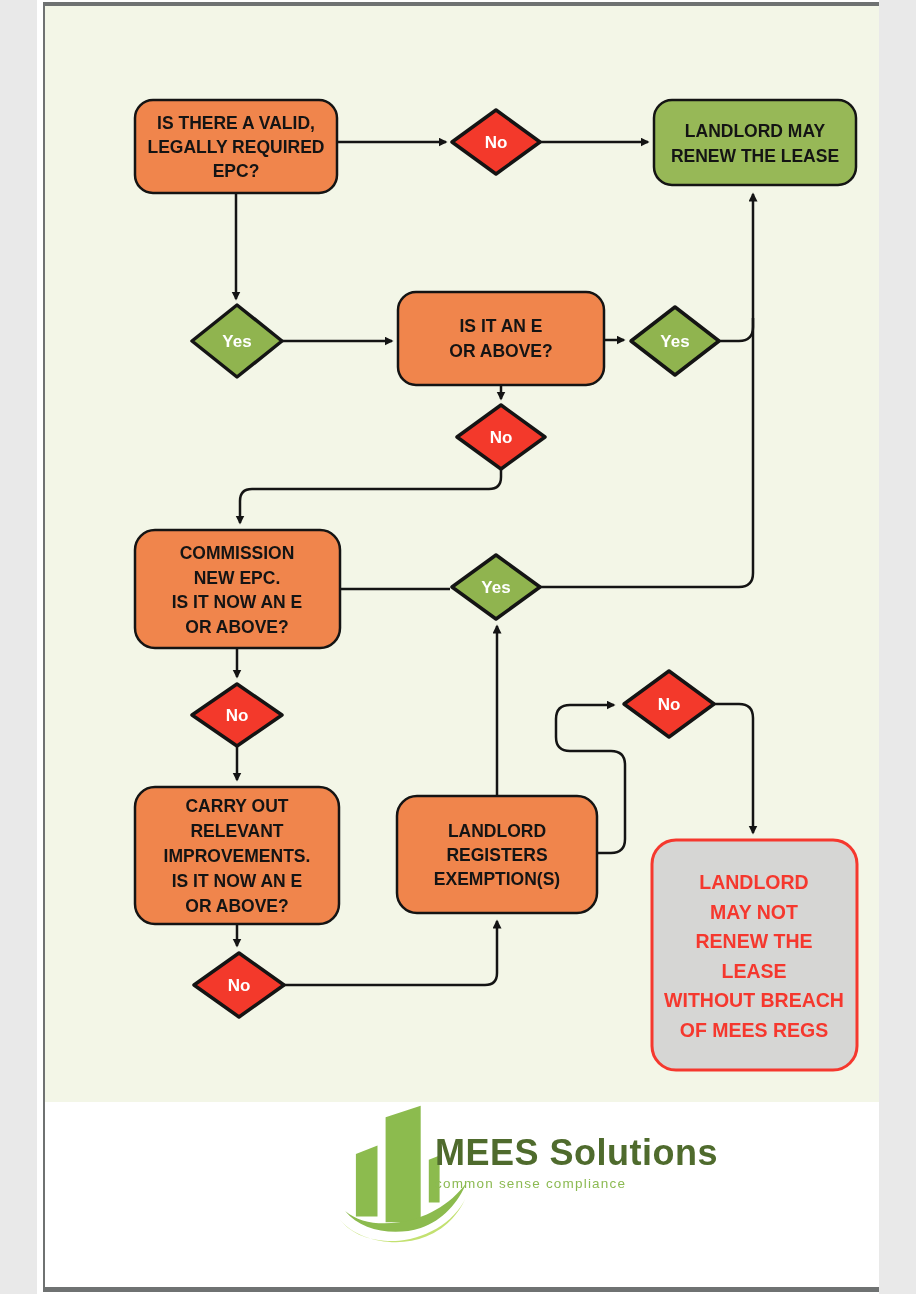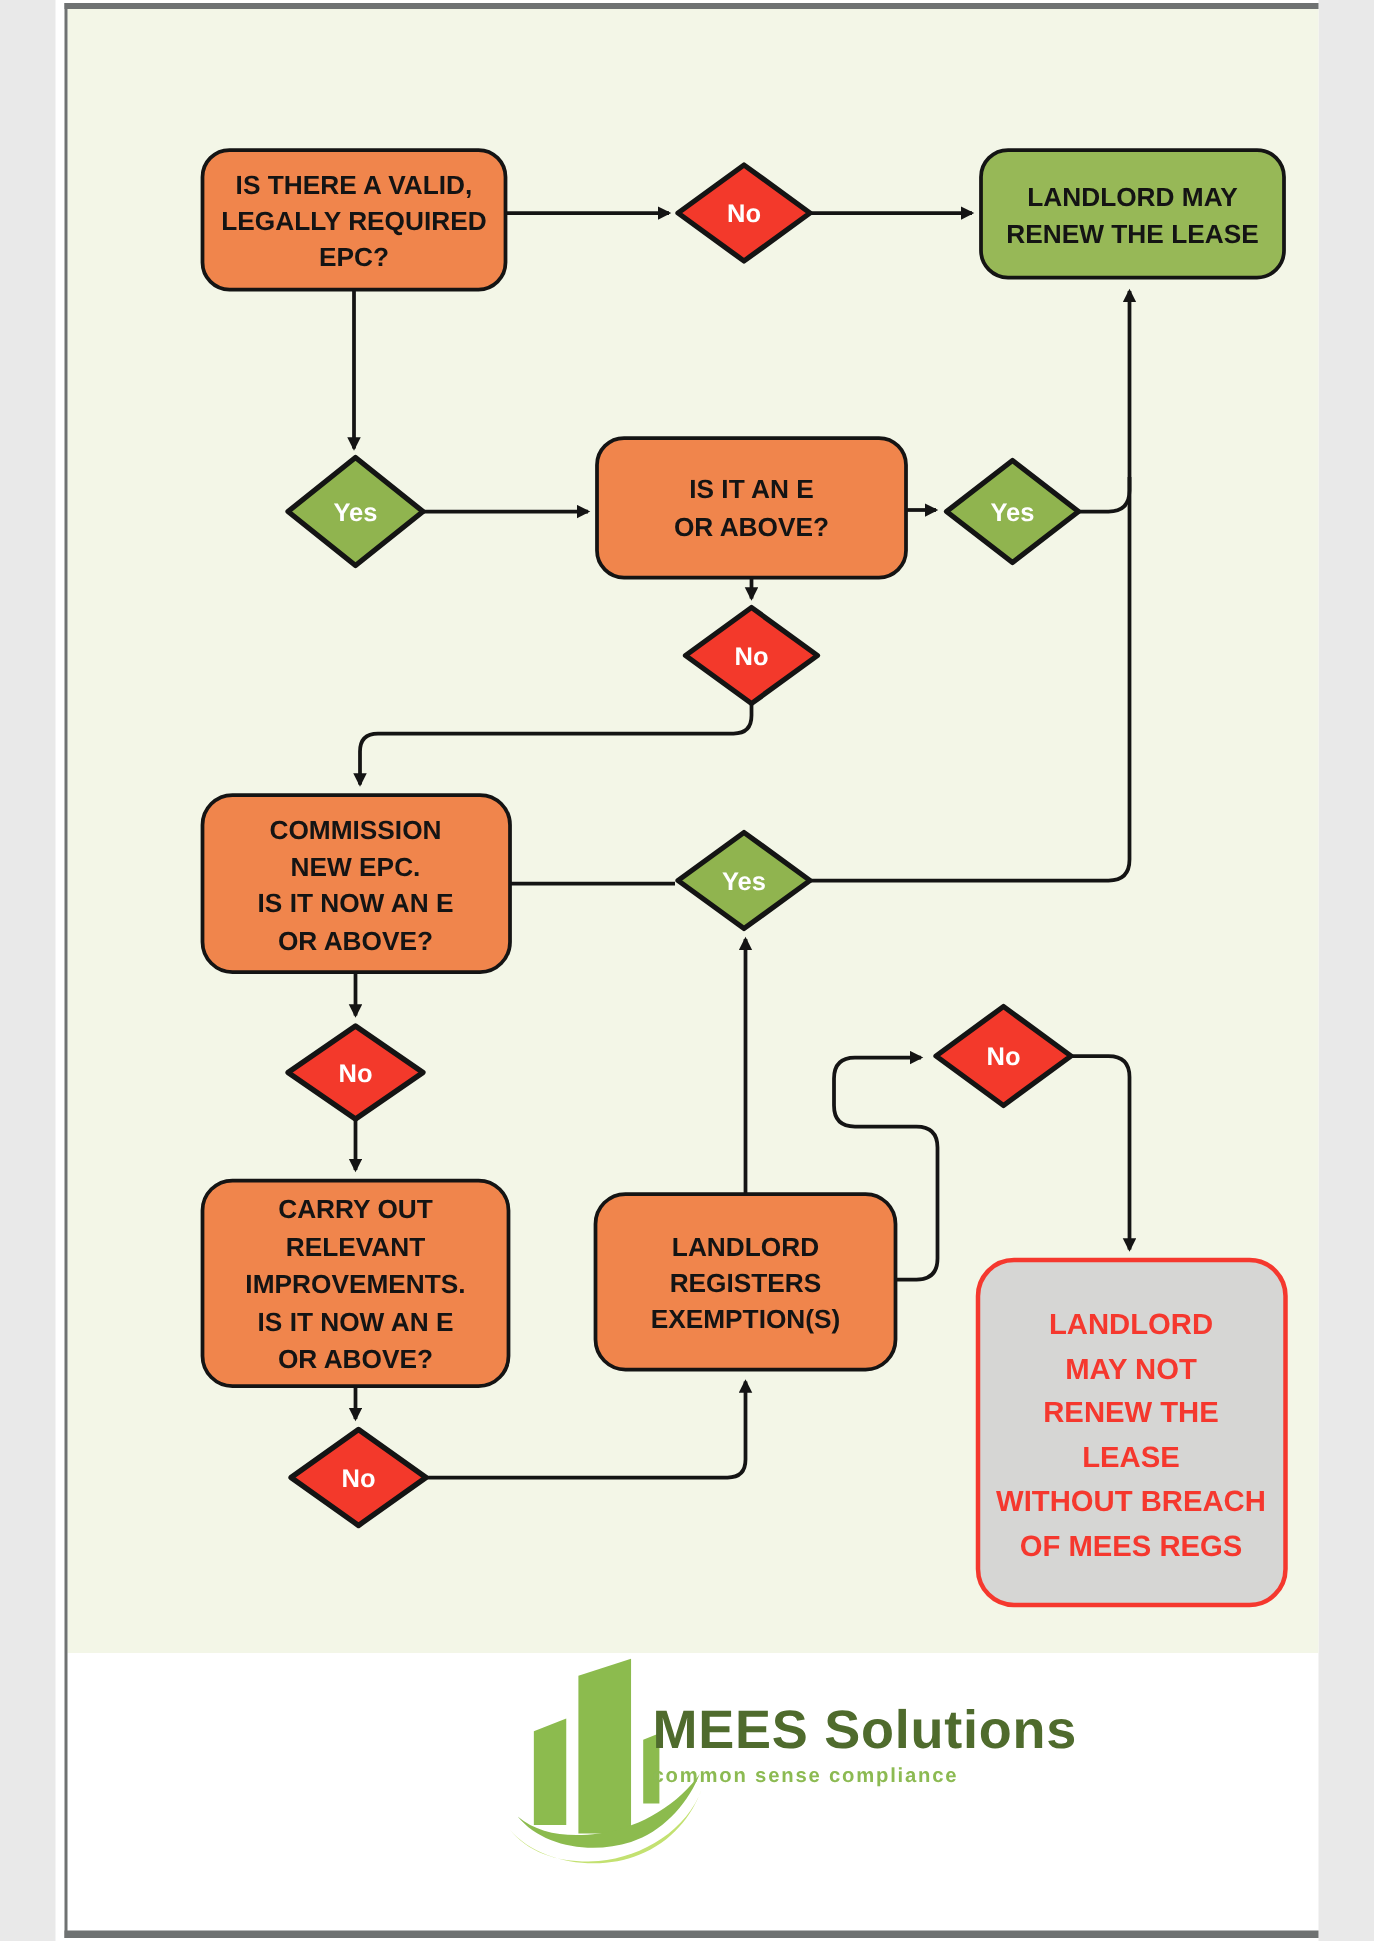--- a/index.html
+++ b/index.html
@@ -13,21 +13,21 @@
   .diamond { stroke:#141414; stroke-width:3.5; stroke-linejoin:round; }
   .ntext { font-family:"Liberation Sans", sans-serif; font-weight:700; text-anchor:middle; }
   .t-black { fill:#141414; }
   .t-white { fill:#ffffff; }
   .fs17 { font-size:17px; }
   .fs17-5 { font-size:17.5px; }
   .fs19-5 { font-size:19.5px; }
   .logo { position:absolute; left:300px; top:1103px; width:135px; height:142px; }
   .brand-block { position:absolute; left:398px; top:1133px; }
   .brand-name { font-size:36px; font-weight:700; letter-spacing:0.5px; line-height:1.1; }
-  .brand-tagline { font-size:13.5px; font-weight:700; letter-spacing:1.2px; margin-top:3px; }
+  .brand-tagline { font-size:13.5px; font-weight:400; letter-spacing:1.2px; margin-top:3px; }
 </style>
 </head>
 <body>
 
 <div class="page">
 
   <svg class="diagram-svg" width="916" height="1294" viewBox="0 0 916 1294">
     <defs>
       <marker id="arrow" markerWidth="10" markerHeight="10" refX="7.5" refY="4.5" orient="auto" markerUnits="userSpaceOnUse">
         <path d="M0,0 L9,4.5 L0,9 Z" fill="#141414"></path>

